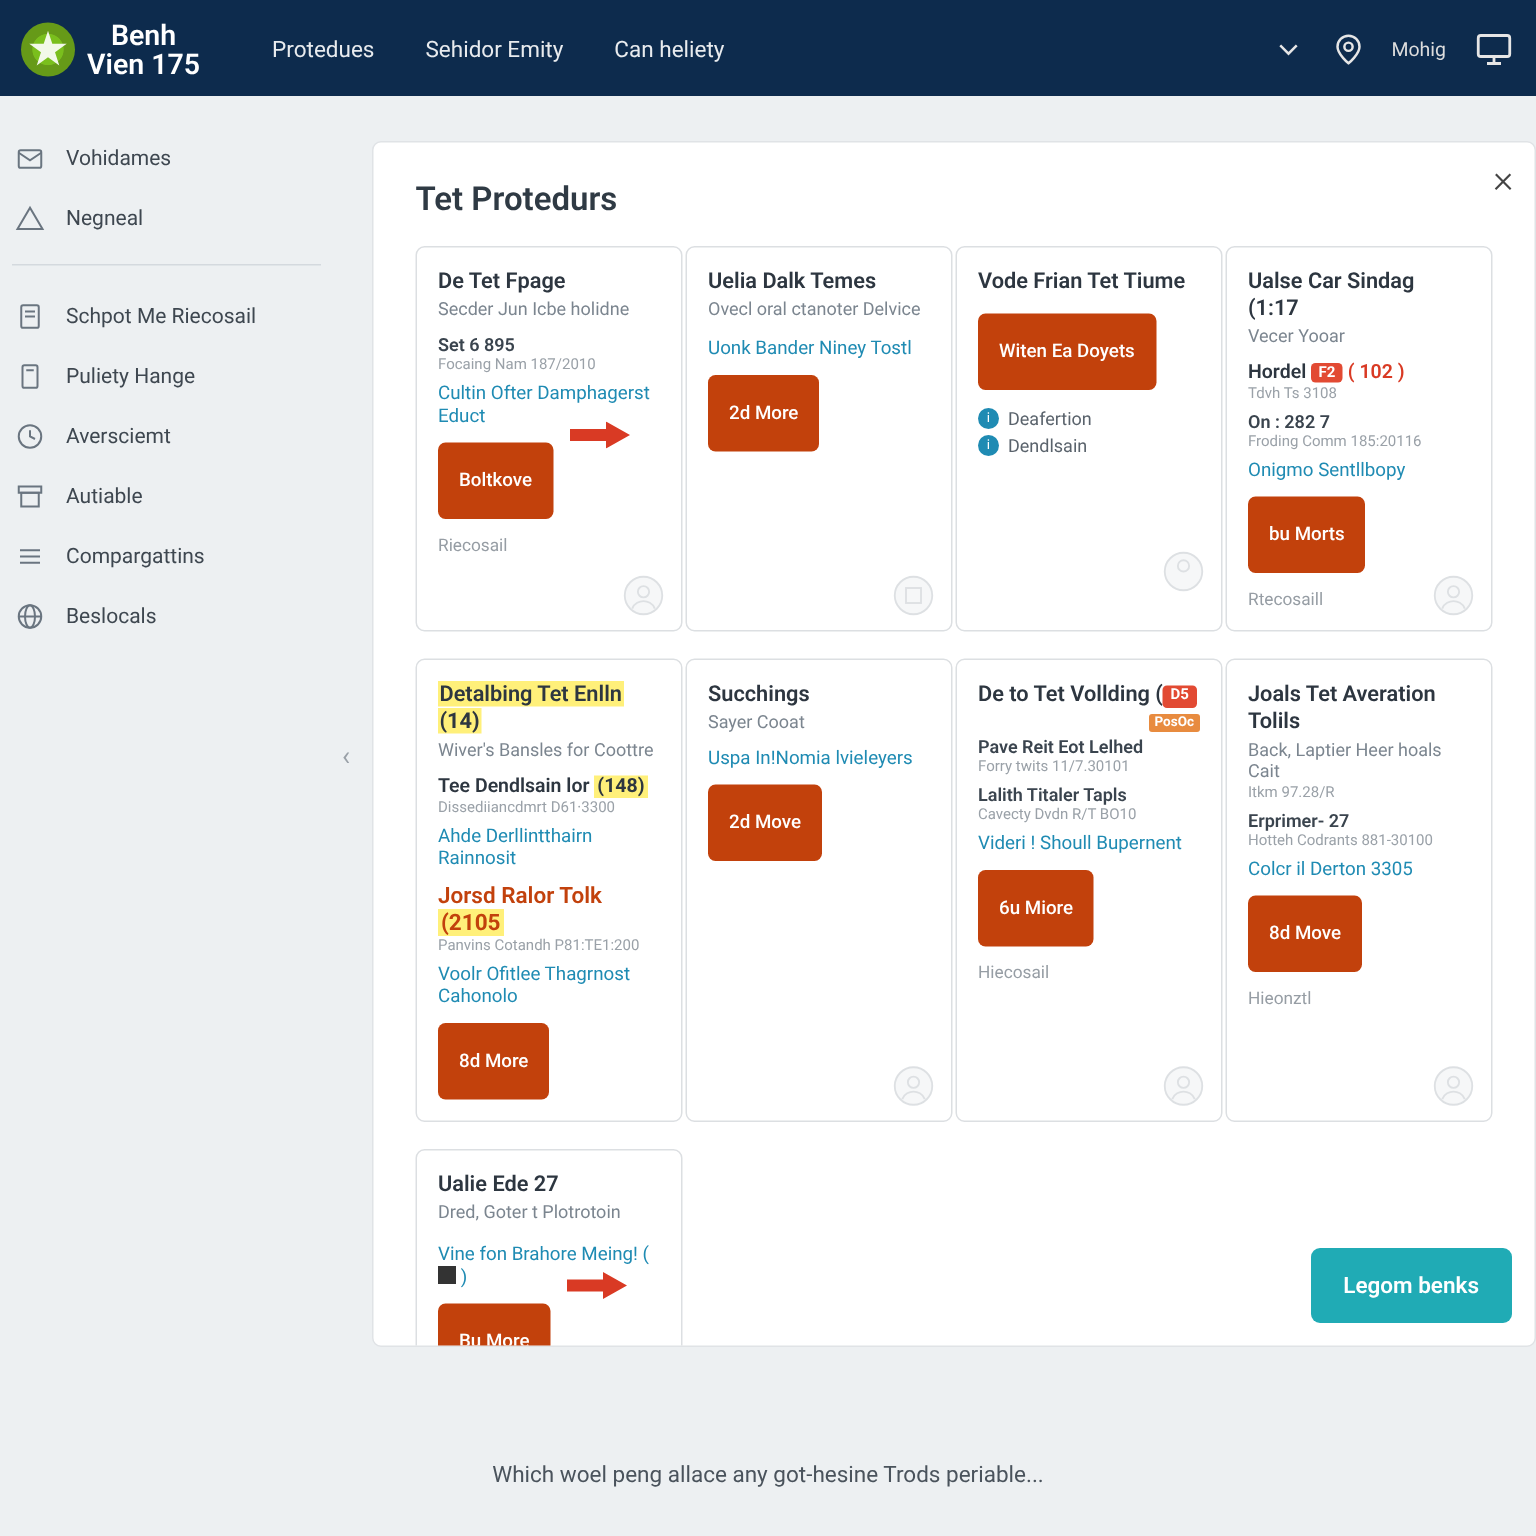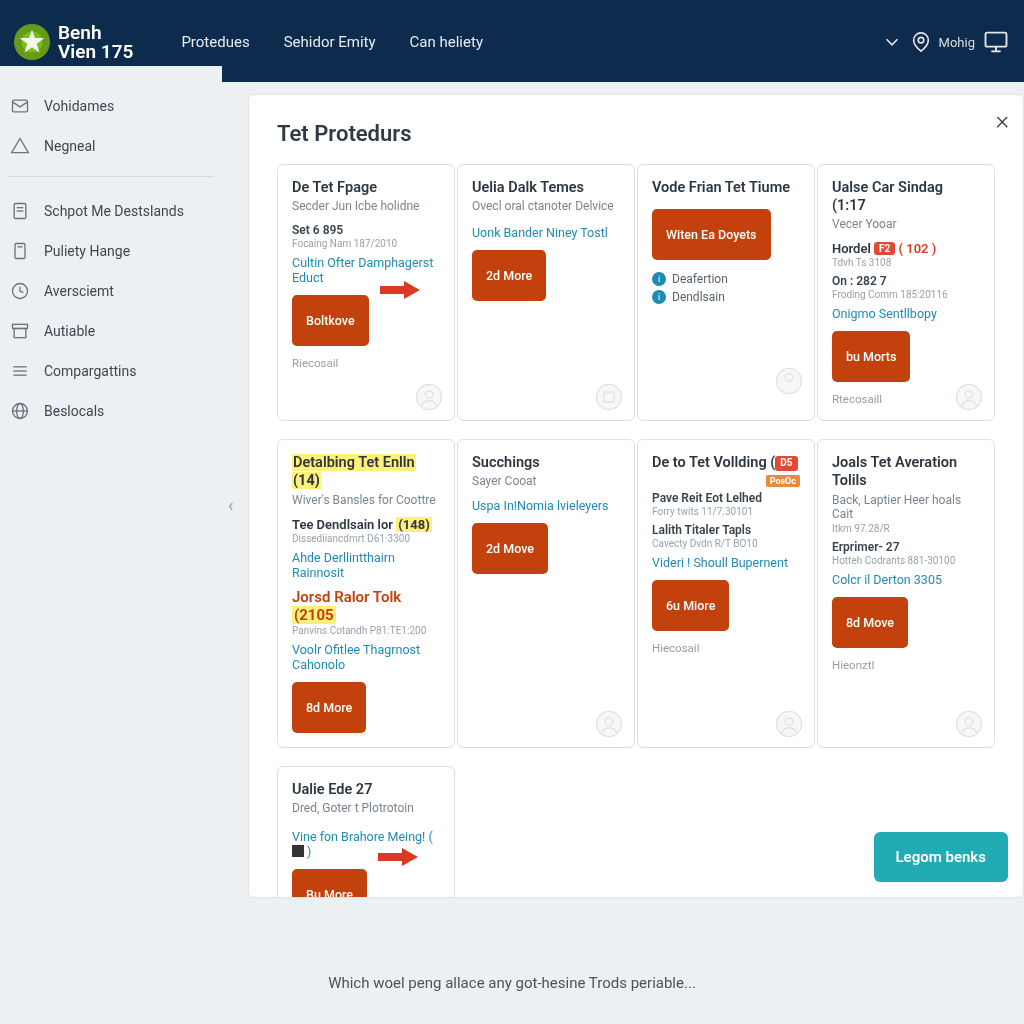--- a/index.html
+++ b/index.html
@@ -1,26 +1,26 @@
 <!DOCTYPE html>
 <html><head>
 <meta charset="utf-8">
 <style>
 * { margin:0; padding:0; box-sizing:border-box; font-family:-apple-system,BlinkMacSystemFont,"Segoe UI",Roboto,sans-serif; }
 body { width:1024px; height:1024px; background:#edf0f2; overflow:hidden; position:relative; }
 
 
-.hdr{height:82px;background:#0d2b4d;display:flex;align-items:center;padding:16px 14px;color:#fff;position:relative;border-top:2px solid #0d2b4d;}
+.hdr{height:64px;background:#0d2b4d;display:flex;align-items:center;padding:16px 14px;color:#fff;position:relative;border-top:2px solid #0d2b4d;text-align:center;}
 .logo-wrap{display:flex;align-items:center;gap:8px;}
 .logo-mark{width:36px;height:36px;background:radial-gradient(circle,#7abf1d 40%,#669a18 42%);border-radius:50%;position:relative;}
 .logo-mark::before{content:"";position:absolute;inset:5px;background:#fff;clip-path:polygon(50% 2%,61% 35%,98% 35%,68% 57%,79% 91%,50% 70%,21% 91%,32% 57%,2% 35%,39% 35%);opacity:.9;}
 .logo-txt{font-weight:600;font-size:19px;line-height:1;color:#fff;}
 .nav{display:flex;gap:34px;margin-left:48px;}
 .nav span{font-size:15px;color:#e8ebee;cursor:pointer;}
-.hdr-right{position:absolute;right:14px;display:flex;align-items:center;gap:7px;}
+.hdr-right{position:absolute;right:14px;display:flex;align-items:center;gap:18px;}
 .hdr-ico{color:#e6e6e6;font-size:20px;display:flex;align-items:center;}
 .hdr-ico svg{width:22px;height:22px;fill:none;stroke:#e6e6e6;stroke-width:1.8;}
 .hdr-txt{font-size:13px;color:#ddd;}
 .hdr-dev{width:28px;height:28px;}
 .hdr-dev svg{width:28px;height:28px;stroke:#e6e6e6;fill:none;stroke-width:1.6;}
 
 
 .side{position:absolute;left:0;top:66px;bottom:0;width:222px;background:#edf0f2;padding-top:20px;}
 .side-item{display:flex;align-items:center;gap:14px;padding:10px 10px;color:#3e4750;font-size:14px;cursor:pointer;}
 .side-ico{width:20px;height:20px;}
@@ -109,21 +109,21 @@
         </svg></span>
     <span>Negneal</span>
   </div>
   <div class="side-sep"></div>
   <div class="side-item">
     <span class="side-ico"><svg viewBox="0 0 24 24">
           <rect x="5" y="3" width="14" height="18" rx="1.5"></rect>
           <line x1="8" y1="8" x2="16" y2="8"></line>
           <line x1="8" y1="12" x2="16" y2="12"></line>
         </svg></span>
-    <span>Schpot Me Destslands</span>
+    <span>Schpot Me Riecosail</span>
   </div>
   <div class="side-item">
     <span class="side-ico"><svg viewBox="0 0 24 24">
           <rect x="6" y="3" width="12" height="18" rx="1.5"></rect>
           <line x1="9" y1="7" x2="15" y2="7"></line>
         </svg></span>
     <span>Puliety Hange</span>
   </div>
   <div class="side-item">
     <span class="side-ico"><svg viewBox="0 0 24 24">

